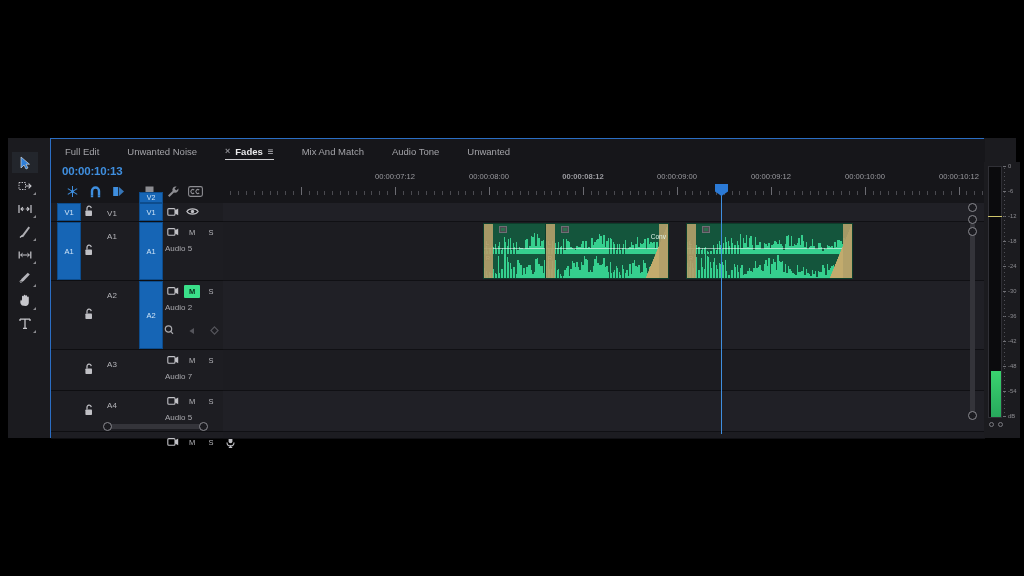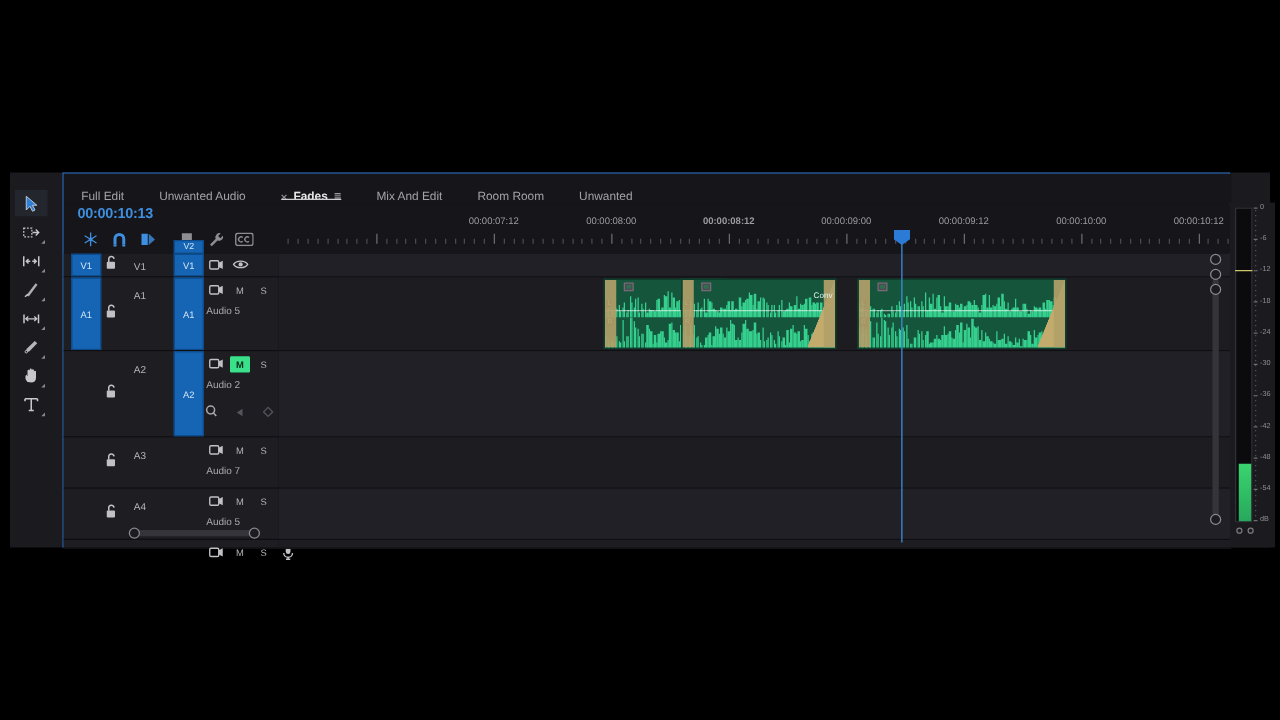--- a/index.html
+++ b/index.html
@@ -57,21 +57,21 @@
   
   #tabbar {
     position: absolute;
     left: 0; top: 0;
     width: 934px; height: 24px;
     background: #16161a;
     display: flex; align-items: center;
   }
   .tab {
     height: 24px;
-    display: flex; align-items: flex-end; gap: 5px;
+    display: flex; align-items: center; gap: 5px;
     padding: 0 14px;
     font-size: 9.5px;
     color: #a3a3a8;
     white-space: nowrap;
     position: relative;
   }
   .tab.active { color: #e8e8ea; font-weight: bold; }
   .tab.active::after {
     content: ""; position: absolute;
     left: 14px; right: 14px; bottom: 3px;
@@ -432,32 +432,32 @@
         </div>
       </div>
 
     <div id="timeline-panel">
 
       <div id="tabbar">
           <div class="tab">
             <span>Full Edit</span>
           </div>
           <div class="tab">
-            <span>Unwanted Audio</span>
+            <span>Unwanted Noise</span>
           </div>
           <div class="tab active">
             <span class="tab-close">×</span>
             <span>Fades</span>
             <span class="tab-menu">≡</span>
           </div>
           <div class="tab">
-            <span>Mix And Edit</span>
+            <span>Mix And Match</span>
           </div>
           <div class="tab">
-            <span>Room Room</span>
+            <span>Audio Tone</span>
           </div>
           <div class="tab">
             <span>Unwanted</span>
           </div>
         </div>
 
       <div id="tl-header">
         <div id="timecode">00:00:10:13</div>
         <div id="tl-iconrow">
             <div class="tlicon blue">

